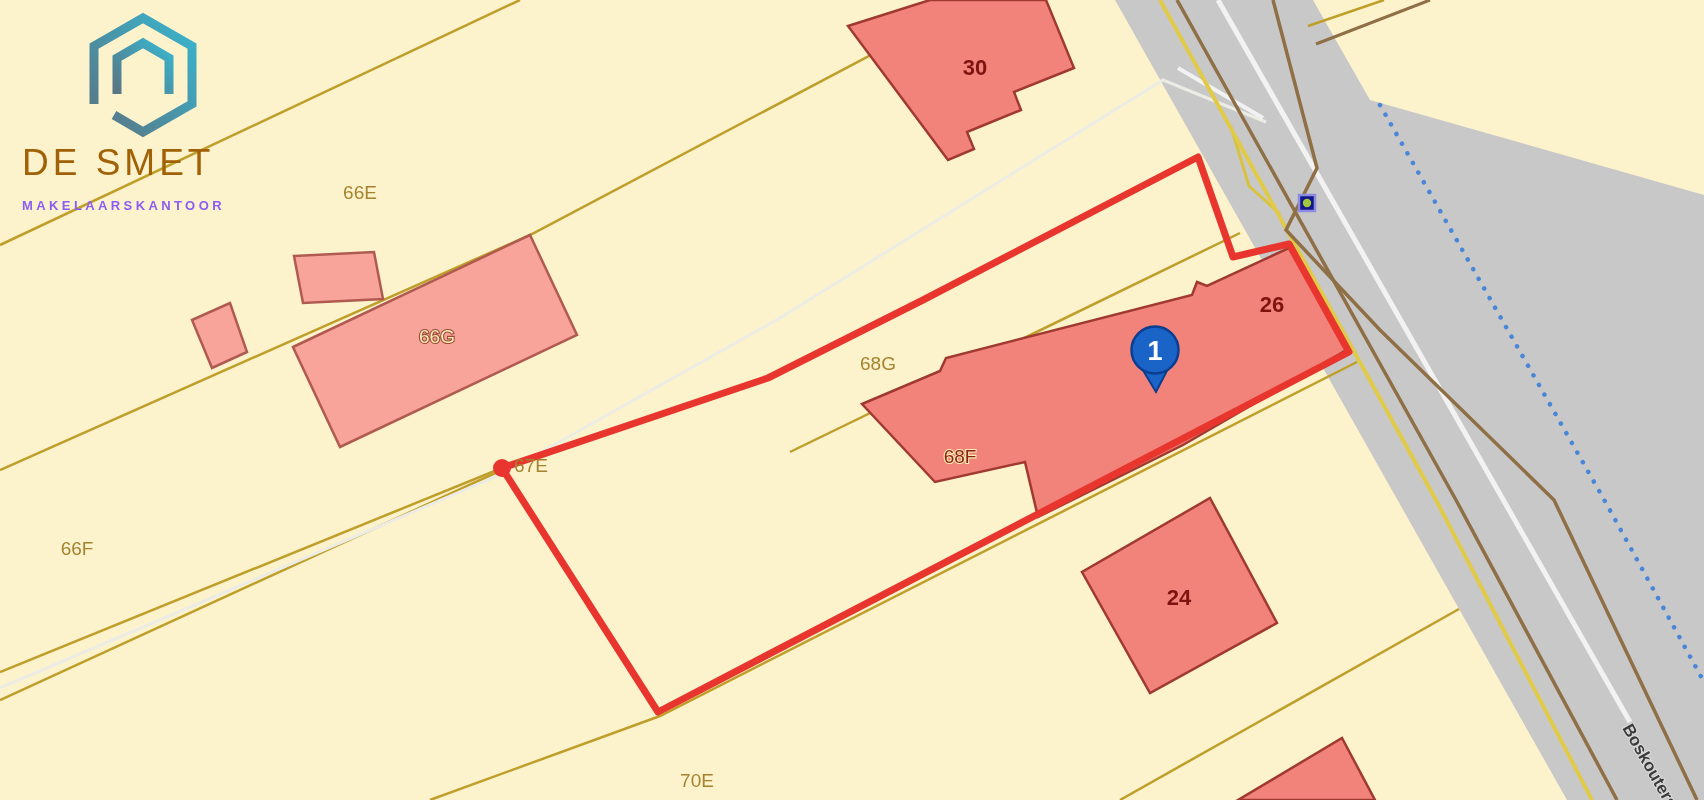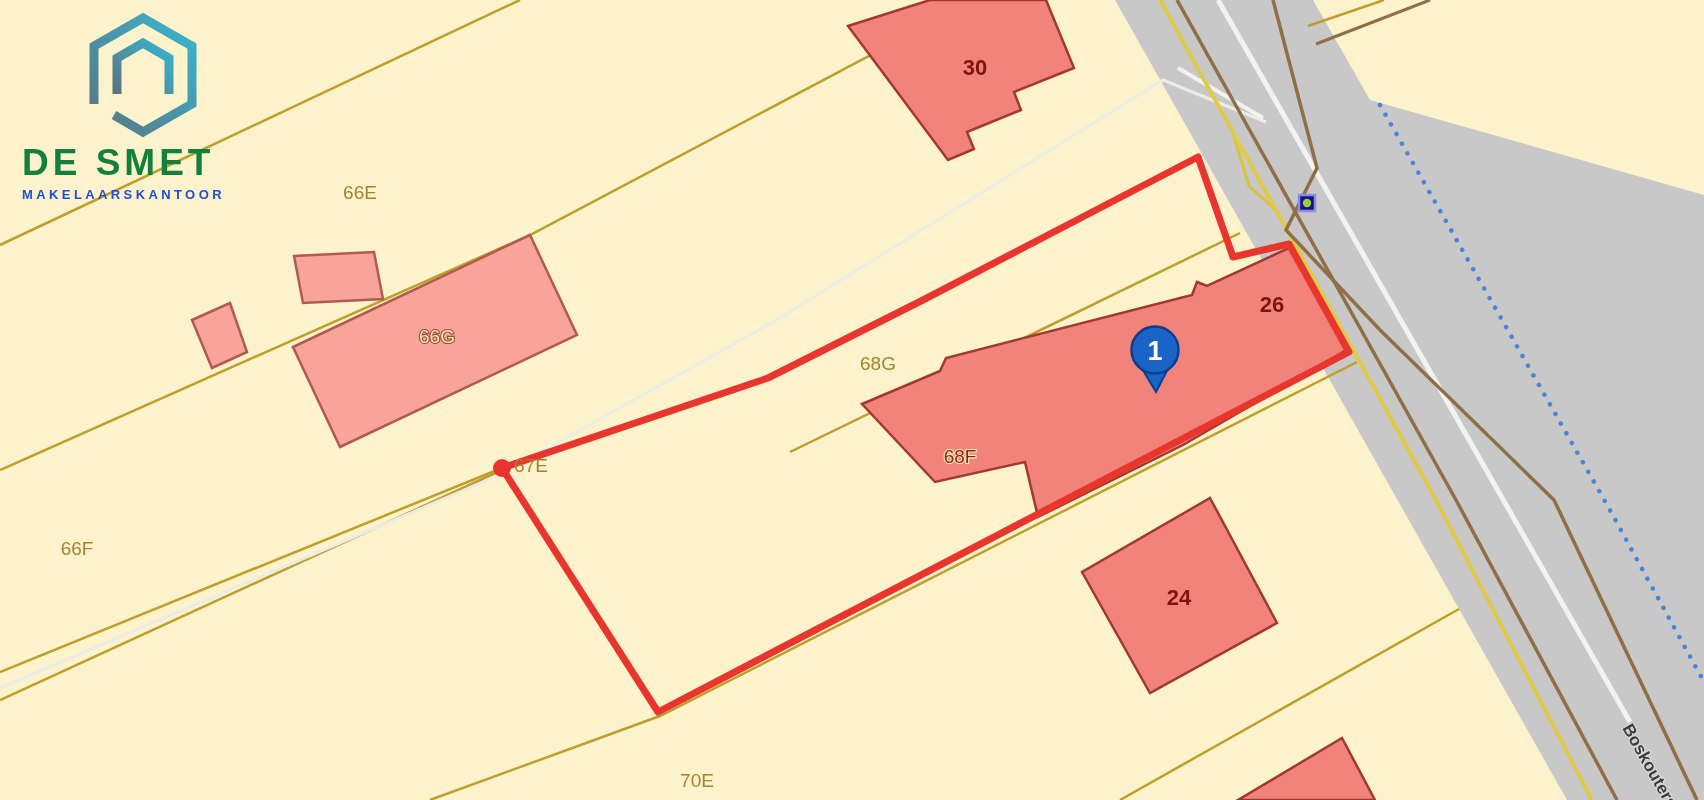--- a/index.html
+++ b/index.html
@@ -8,22 +8,22 @@
   .stage svg.map{position:absolute;left:0;top:0;}
   .parcel-label{font-family:"Liberation Sans",sans-serif;font-size:19px;fill:#a5832e;}
   .building-num{font-family:"Liberation Sans",sans-serif;font-size:22px;font-weight:bold;fill:#7d1410;}
   .bldg-label-cream{font-family:"Liberation Sans",sans-serif;font-size:19px;fill:#f7ecb2;paint-order:stroke;stroke:#9c4a38;stroke-width:2.2px;}
   .bldg-label-red{font-family:"Liberation Sans",sans-serif;font-size:19px;fill:#8b2015;paint-order:stroke;stroke:#f7ecb2;stroke-width:2.2px;}
   .street-label{font-family:"Liberation Sans",sans-serif;font-size:17px;font-weight:bold;fill:#3c3c3c;paint-order:stroke;stroke:#dcdcdc;stroke-width:2px;}
   .pin-num{font-family:"Liberation Sans",sans-serif;font-size:27px;font-weight:bold;fill:#ffffff;}
   
   .logo{position:absolute;left:22px;top:6px;width:230px;text-align:left;}
   .logo .hex{display:block;margin-left:58px;}
-  .brand{font-size:37px;font-weight:bold;letter-spacing:4px;color:#15803d;margin-top:4px;white-space:nowrap;}
-  .tagline{font-size:13px;font-weight:bold;letter-spacing:3.4px;color:#1d4ed8;margin-top:3px;white-space:nowrap;}
+  .brand{font-size:37px;font-weight:normal;letter-spacing:4px;color:#a16207;margin-top:4px;white-space:nowrap;}
+  .tagline{font-size:13px;font-weight:bold;letter-spacing:3.4px;color:#8b5cf6;margin-top:14px;white-space:nowrap;}
 </style>
 </head>
 <body>
 
 <div class="stage">
 
   <svg class="map" width="1704" height="800" viewBox="0 0 1704 800">
 
     <polygon points="1115,0 1313,0 1370,100 1704,195 1704,800 1567,800" fill="#c8c8c8"></polygon>
 

